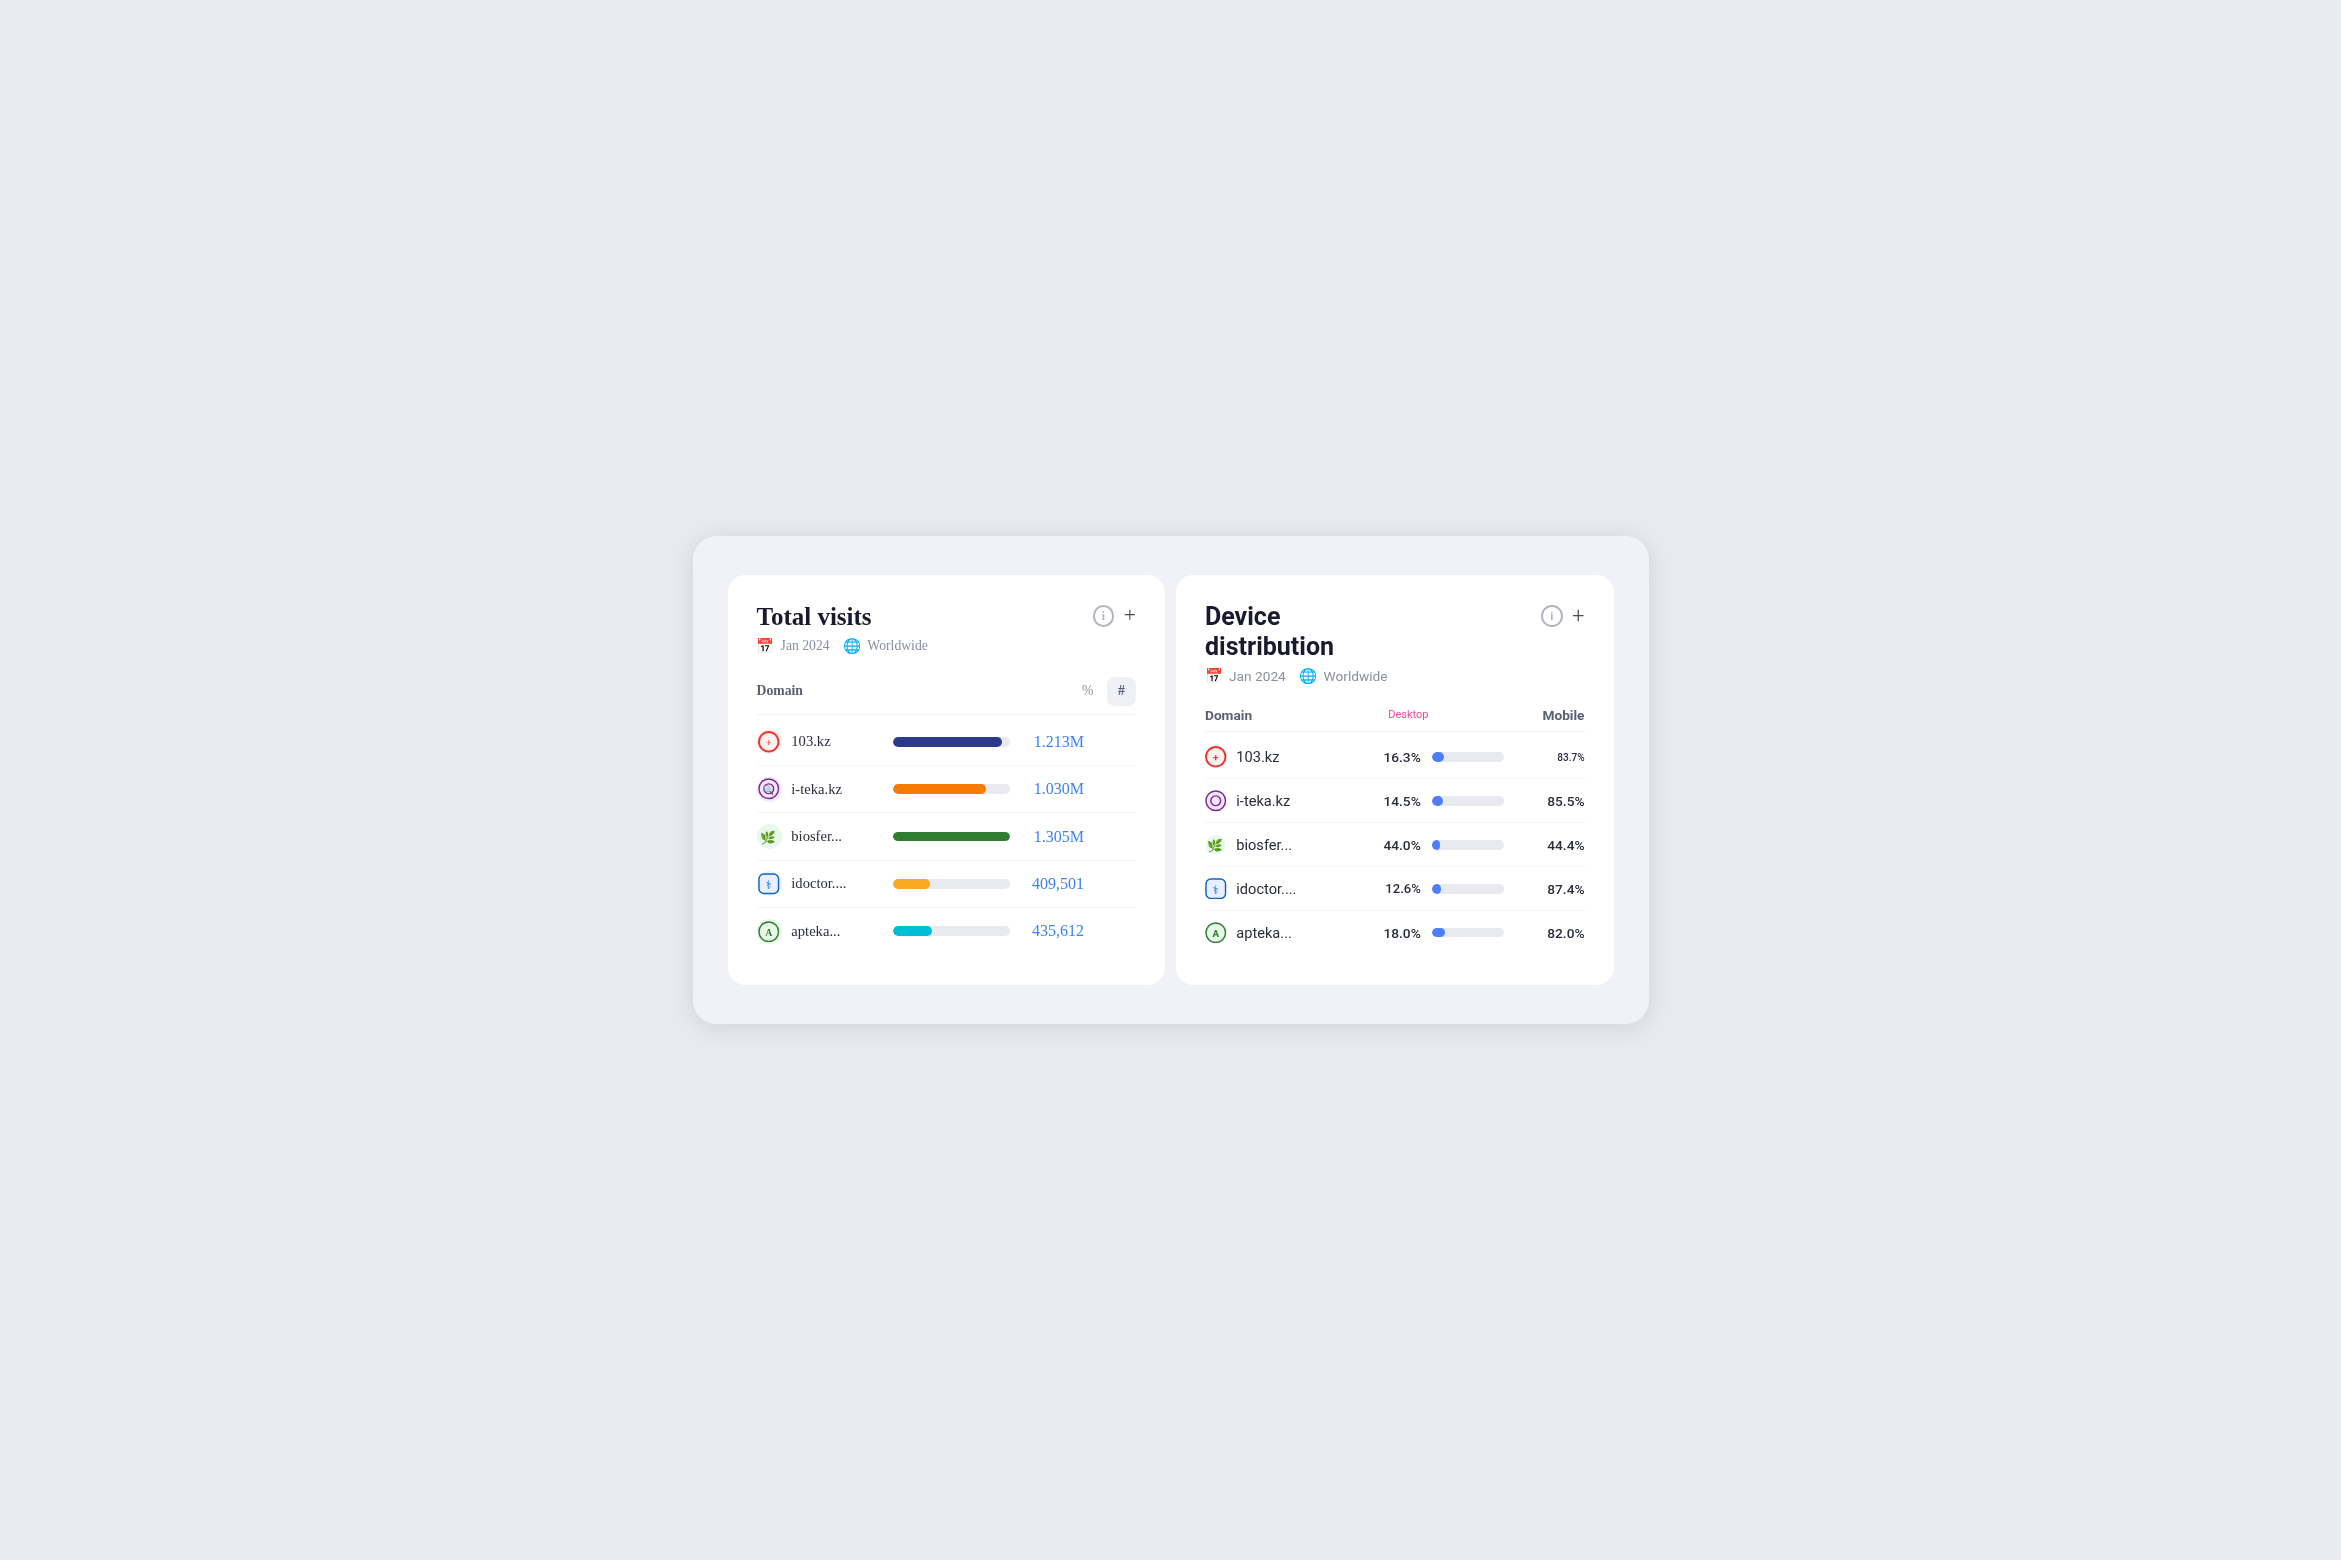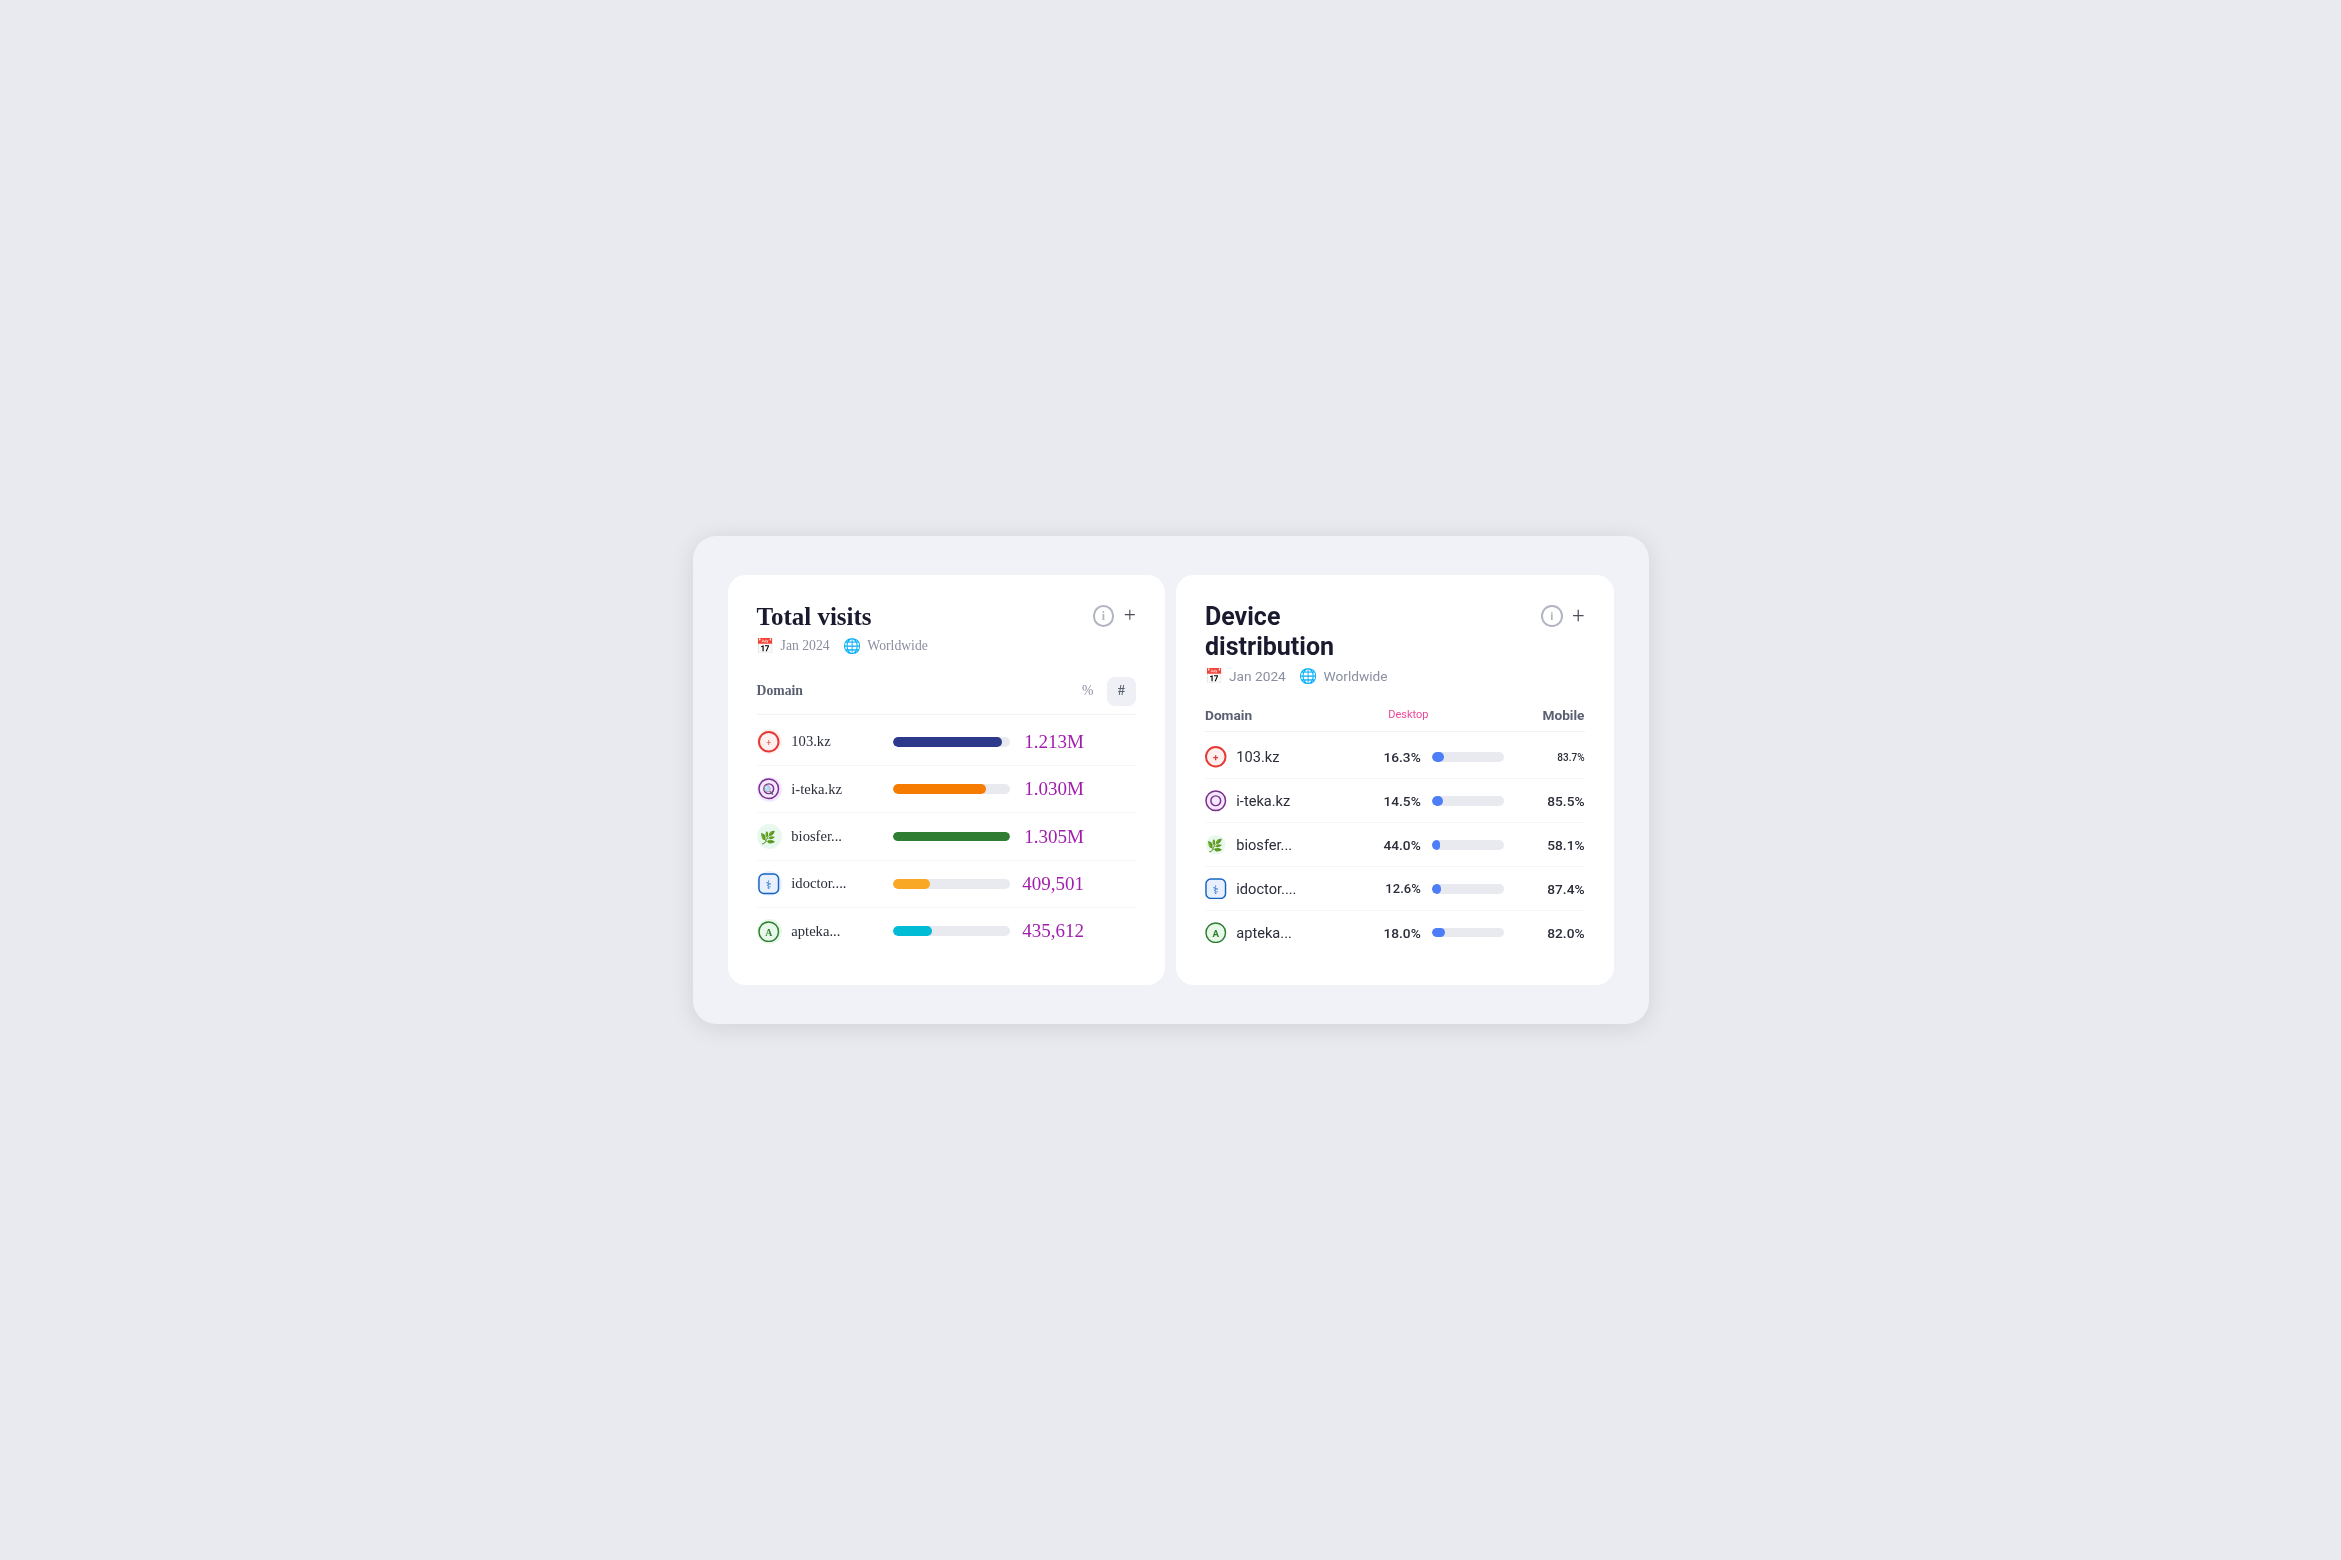--- a/index.html
+++ b/index.html
@@ -190,22 +190,22 @@
       border-radius: 4.9px;
       overflow: hidden;
     }
 
     .bar-fill {
       height: 100%;
       border-radius: 4.9px;
     }
 
     .value-text {
-      font-size: 19px;
-      color: #a21caf;
+      font-size: 16px;
+      color: #3b82f6;
       font-weight: 500;
       min-width: 62px;
       text-align: right;
     }
 
     
     .fav-103 { background: #fff0f0; }
     .fav-iteka { background: #f3e8ff; }
     .fav-biosfer { background: #e8f8ee; }
     .fav-idoctor { background: #e8f0ff; }
@@ -406,21 +406,21 @@
           <text x="11" y="16" text-anchor="middle" font-size="13" fill="#388e3c">🌿</text>
         </svg>
         <span style="font-size:14.6px;color:#2a2d3a;">biosfer...</span>
       </div>
       <span style="font-size:13.7px;color:#2a2d3a;font-weight:500;text-align:right;">44.0%</span>
       <div style="padding:0 7.8px;">
         <div style="width:72px;height:9.8px;background:#e8eaf0;border-radius:4.9px;overflow:hidden;">
           <div style="width:10.3%;height:100%;background:#4d7ef7;border-radius:4.9px;"></div>
         </div>
       </div>
-      <span style="font-size:13.7px;color:#2a2d3a;font-weight:500;text-align:right;">58.1%</span>
+      <span style="font-size:13.7px;color:#2a2d3a;font-weight:500;text-align:right;">44.4%</span>
     </div>
 
     <div style="display:grid;grid-template-columns:1fr 68px 88px 68px;align-items:center;padding:10.7px 0;border-bottom:1px solid #f4f5f8;gap:3.9px;">
       <div style="display:flex;align-items:center;gap:9.8px;">
         <svg width="21.5" height="21.5" viewBox="0 0 22 22">
           <rect x="1" y="1" width="20" height="20" rx="5" fill="#e8f0ff" stroke="#1565c0" stroke-width="1.5"></rect>
           <text x="11" y="16" text-anchor="middle" font-size="12" fill="#1565c0">⚕</text>
         </svg>
         <span style="font-size:14.6px;color:#2a2d3a;">idoctor....</span>
       </div>

